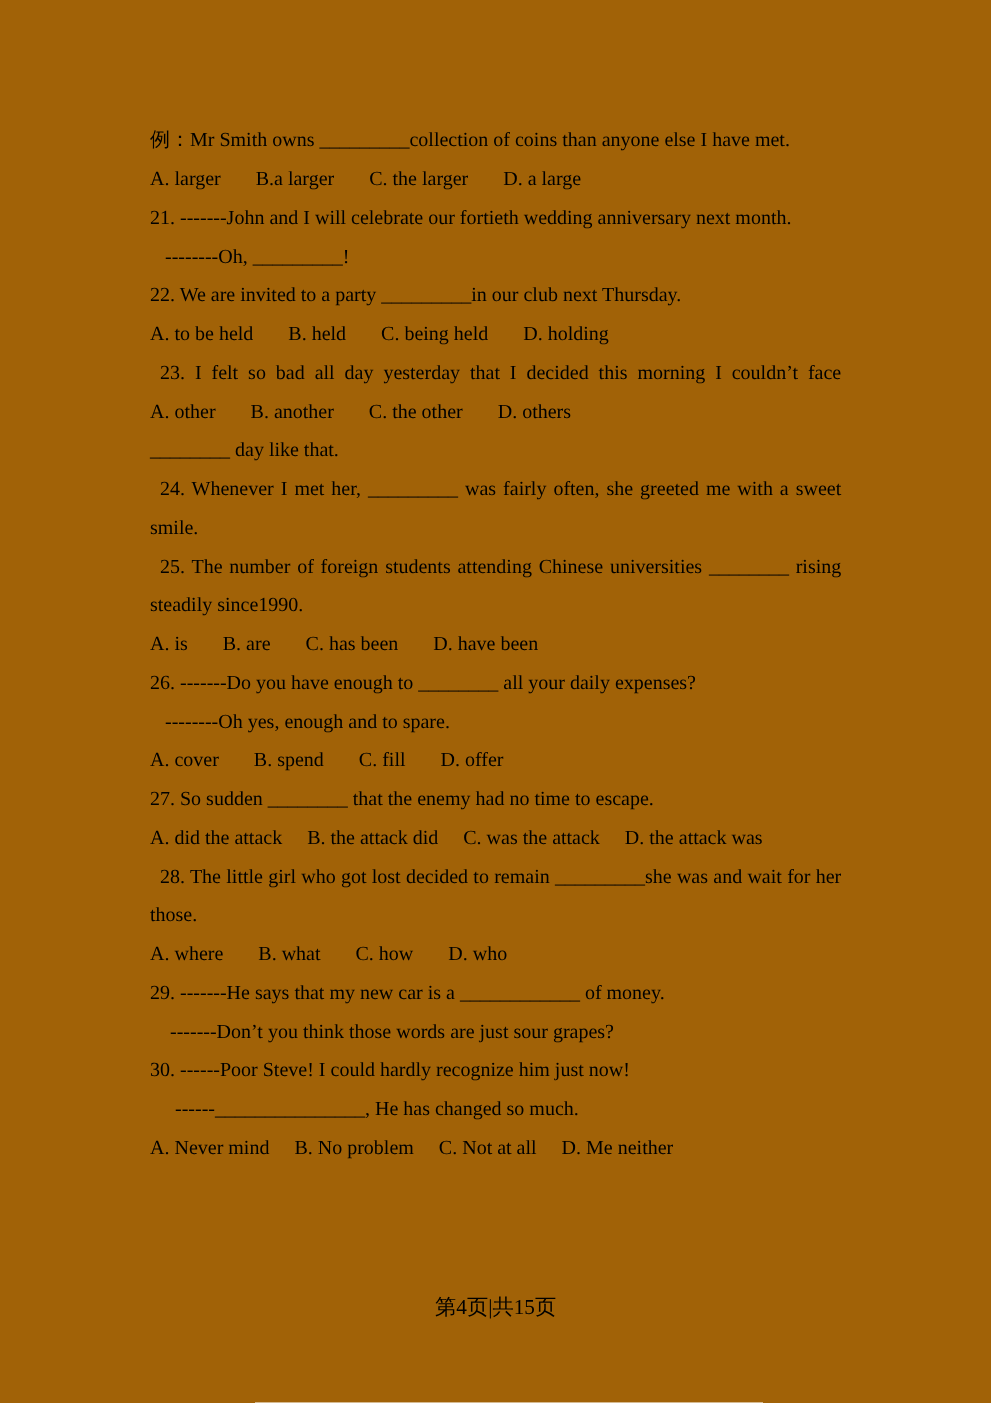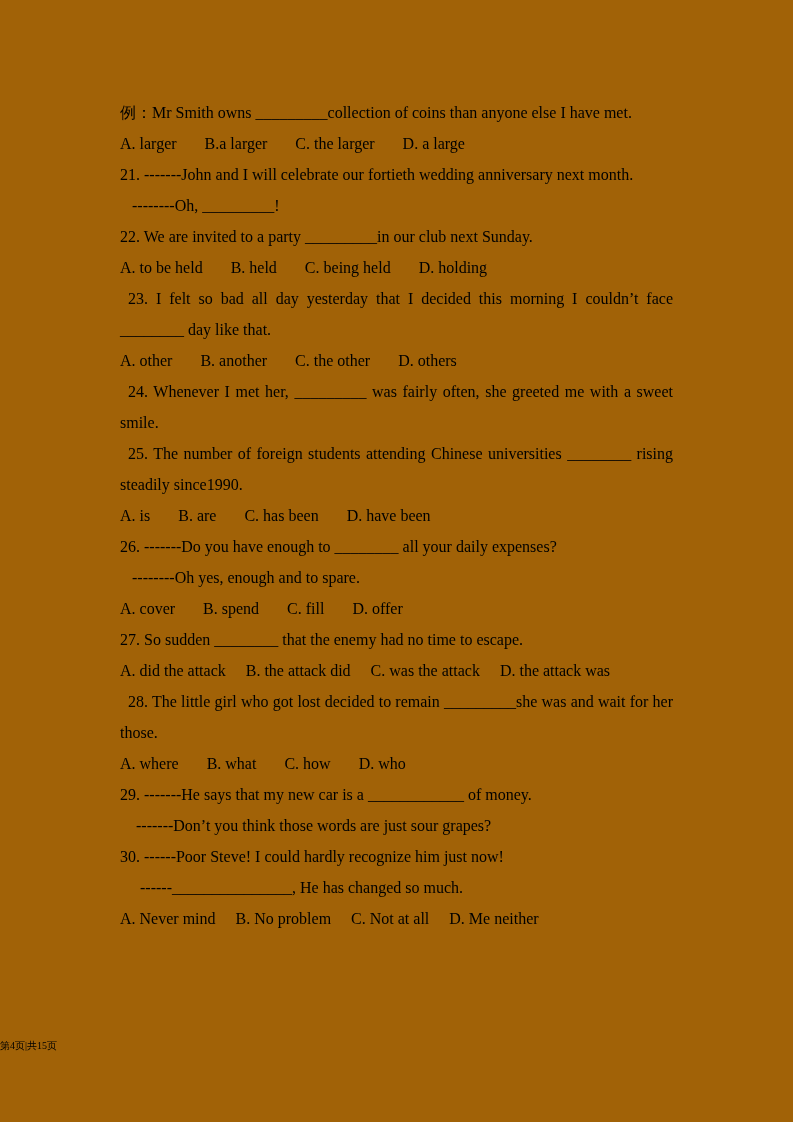--- a/index.html
+++ b/index.html
@@ -33,46 +33,47 @@
     text-align: justify;
     text-align-last: justify;
     margin-left: 8px;
     -moz-text-align-last: justify;
   }
   .footer {
     position: absolute;
     top: 1036px;
     left: 0;
     width: 100%;
-    font-size: 10px;
+    text-align: center;
+    font-size: 17px;
     line-height: 20px;
     color: #000000;
   }
 </style>
 </head>
 <body>
 
 <div class="page">
   <div class="content" id="content">
       <div class="question">
         <div class="line">例：Mr Smith owns _________collection of coins than anyone else I have met.</div>
         <div class="line">A. larger       B.a larger       C. the larger       D. a large</div>
       </div>
       <div class="question">
         <div class="line">21. -------John and I will celebrate our fortieth wedding anniversary next month.</div>
         <div class="line">   --------Oh, _________!</div>
       </div>
       <div class="question">
-        <div class="line">22. We are invited to a party _________in our club next Sunday.</div>
+        <div class="line">22. We are invited to a party _________in our club next Thursday.</div>
         <div class="line">A. to be held       B. held       C. being held       D. holding</div>
       </div>
       <div class="question">
         <div class="line justify">23. I felt so bad all day yesterday that I decided this morning I couldn’t face</div>
+        <div class="line">A. other       B. another       C. the other       D. others</div>
         <div class="line">________ day like that.</div>
-        <div class="line">A. other       B. another       C. the other       D. others</div>
       </div>
       <div class="question">
         <div class="line justify">24. Whenever I met her, _________ was fairly often, she greeted me with a sweet</div>
         <div class="line">smile.</div>
       </div>
       <div class="question">
         <div class="line justify">25. The number of foreign students attending Chinese universities ________ rising</div>
         <div class="line">steadily since1990.</div>
         <div class="line">A. is       B. are       C. has been       D. have been</div>
       </div>

